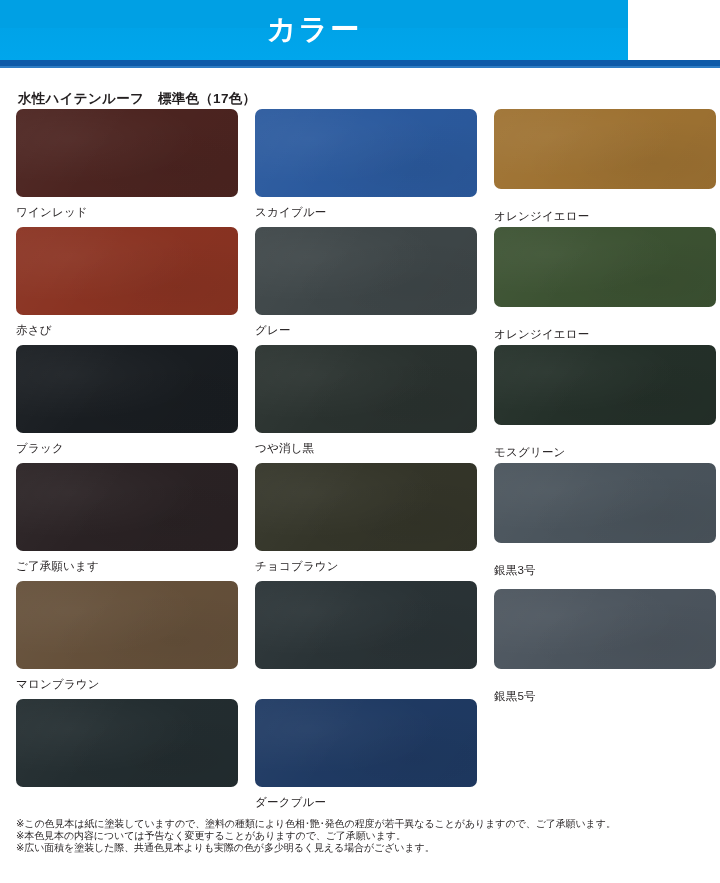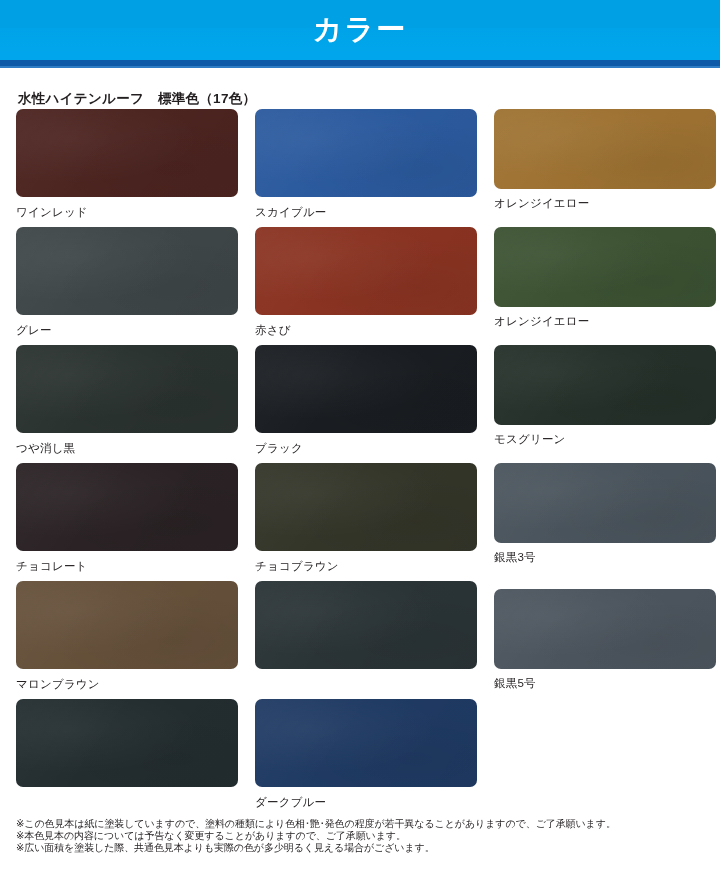--- a/index.html
+++ b/index.html
@@ -13,21 +13,21 @@
     height: 883px;
     font-family: "Liberation Sans", "DejaVu Sans", sans-serif;
     color: #231f20;
     overflow: hidden;
     position: relative;
   }
 
   
   .page-header {
     position: relative;
-    width: 720px;
+    width: 628px;
     height: 60px;
     background: linear-gradient(to bottom, #00a0e4 0%, #00a0e4 46%, #00a3e8 47%, #00a6ec 100%);
   }
   .page-header .header-title {
     position: absolute;
     left: 0; right: 0;
     top: 50%;
     transform: translateY(-52%);
     text-align: center;
     color: #ffffff;
@@ -91,21 +91,21 @@
   .swatch-label {
     font-size: 11.5px;
     color: #231f20;
     margin-top: 10px;
     letter-spacing: 0.2px;
     line-height: 1;
   }
 
   
   .col3 .swatch-chip { height: 80px; }
-  .col3 .swatch-label { margin-top: 9px; }
+  .col3 .swatch-label { margin-top: 22px; }
   .col3.lower .swatch-chip { margin-top: 8px; }
 
   
   .footnotes {
     position: absolute;
     left: 16px;
     top: 818px;
     width: 690px;
   }
   .footnote-line {
@@ -138,48 +138,48 @@
     <div class="swatch-cell">
       <div class="swatch-chip" style="background-color: rgb(43, 90, 158);"></div>
       <div class="swatch-label">スカイブルー</div>
     </div>
     <div class="swatch-cell col3">
       <div class="swatch-chip" style="background-color: rgb(158, 114, 50);"></div>
       <div class="swatch-label">オレンジイエロー</div>
     </div>
 
     <div class="swatch-cell">
+      <div class="swatch-chip" style="background-color: rgb(138, 51, 34);"></div>
+      <div class="swatch-label">赤さび</div>
+    </div>
+    <div class="swatch-cell">
       <div class="swatch-chip" style="background-color: rgb(62, 70, 72);"></div>
       <div class="swatch-label">グレー</div>
     </div>
-    <div class="swatch-cell">
-      <div class="swatch-chip" style="background-color: rgb(138, 51, 34);"></div>
-      <div class="swatch-label">赤さび</div>
-    </div>
     <div class="swatch-cell col3">
       <div class="swatch-chip" style="background-color: rgb(60, 82, 50);"></div>
       <div class="swatch-label">オレンジイエロー</div>
     </div>
 
     <div class="swatch-cell">
+      <div class="swatch-chip" style="background-color: rgb(25, 29, 33);"></div>
+      <div class="swatch-label">ブラック</div>
+    </div>
+    <div class="swatch-cell">
       <div class="swatch-chip" style="background-color: rgb(42, 50, 47);"></div>
       <div class="swatch-label">つや消し黒</div>
     </div>
-    <div class="swatch-cell">
-      <div class="swatch-chip" style="background-color: rgb(25, 29, 33);"></div>
-      <div class="swatch-label">ブラック</div>
-    </div>
     <div class="swatch-cell col3">
       <div class="swatch-chip" style="background-color: rgb(36, 48, 41);"></div>
       <div class="swatch-label">モスグリーン</div>
     </div>
 
     <div class="swatch-cell">
       <div class="swatch-chip" style="background-color: rgb(42, 34, 36);"></div>
-      <div class="swatch-label">チョコレート</div>
+      <div class="swatch-label">ご了承願います</div>
     </div>
     <div class="swatch-cell">
       <div class="swatch-chip" style="background-color: rgb(52, 53, 41);"></div>
       <div class="swatch-label">チョコブラウン</div>
     </div>
     <div class="swatch-cell col3">
       <div class="swatch-chip" style="background-color: rgb(74, 84, 92);"></div>
       <div class="swatch-label">銀黒3号</div>
     </div>
 

